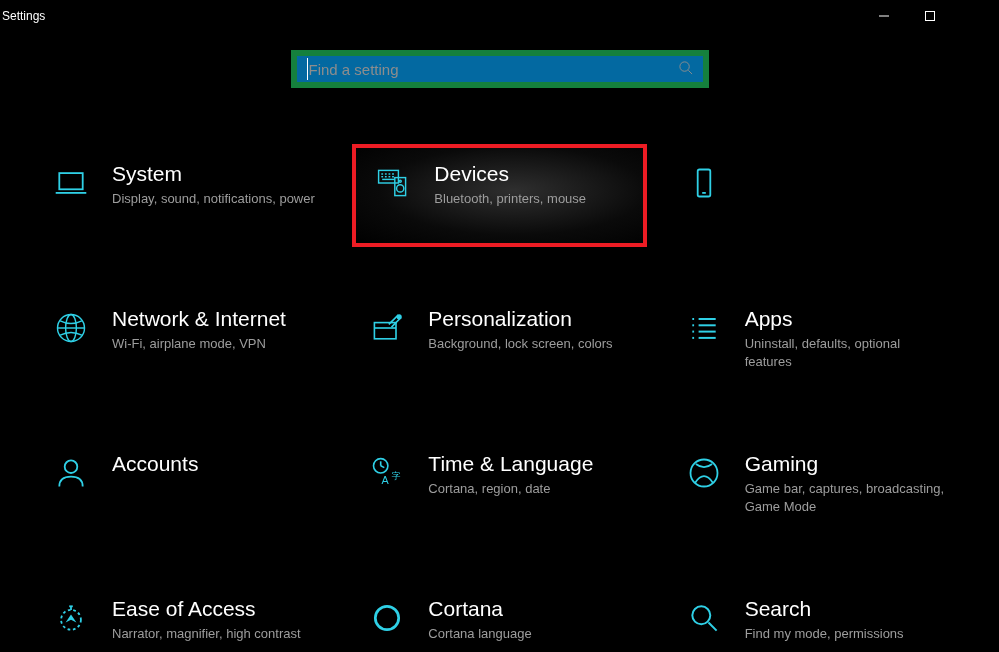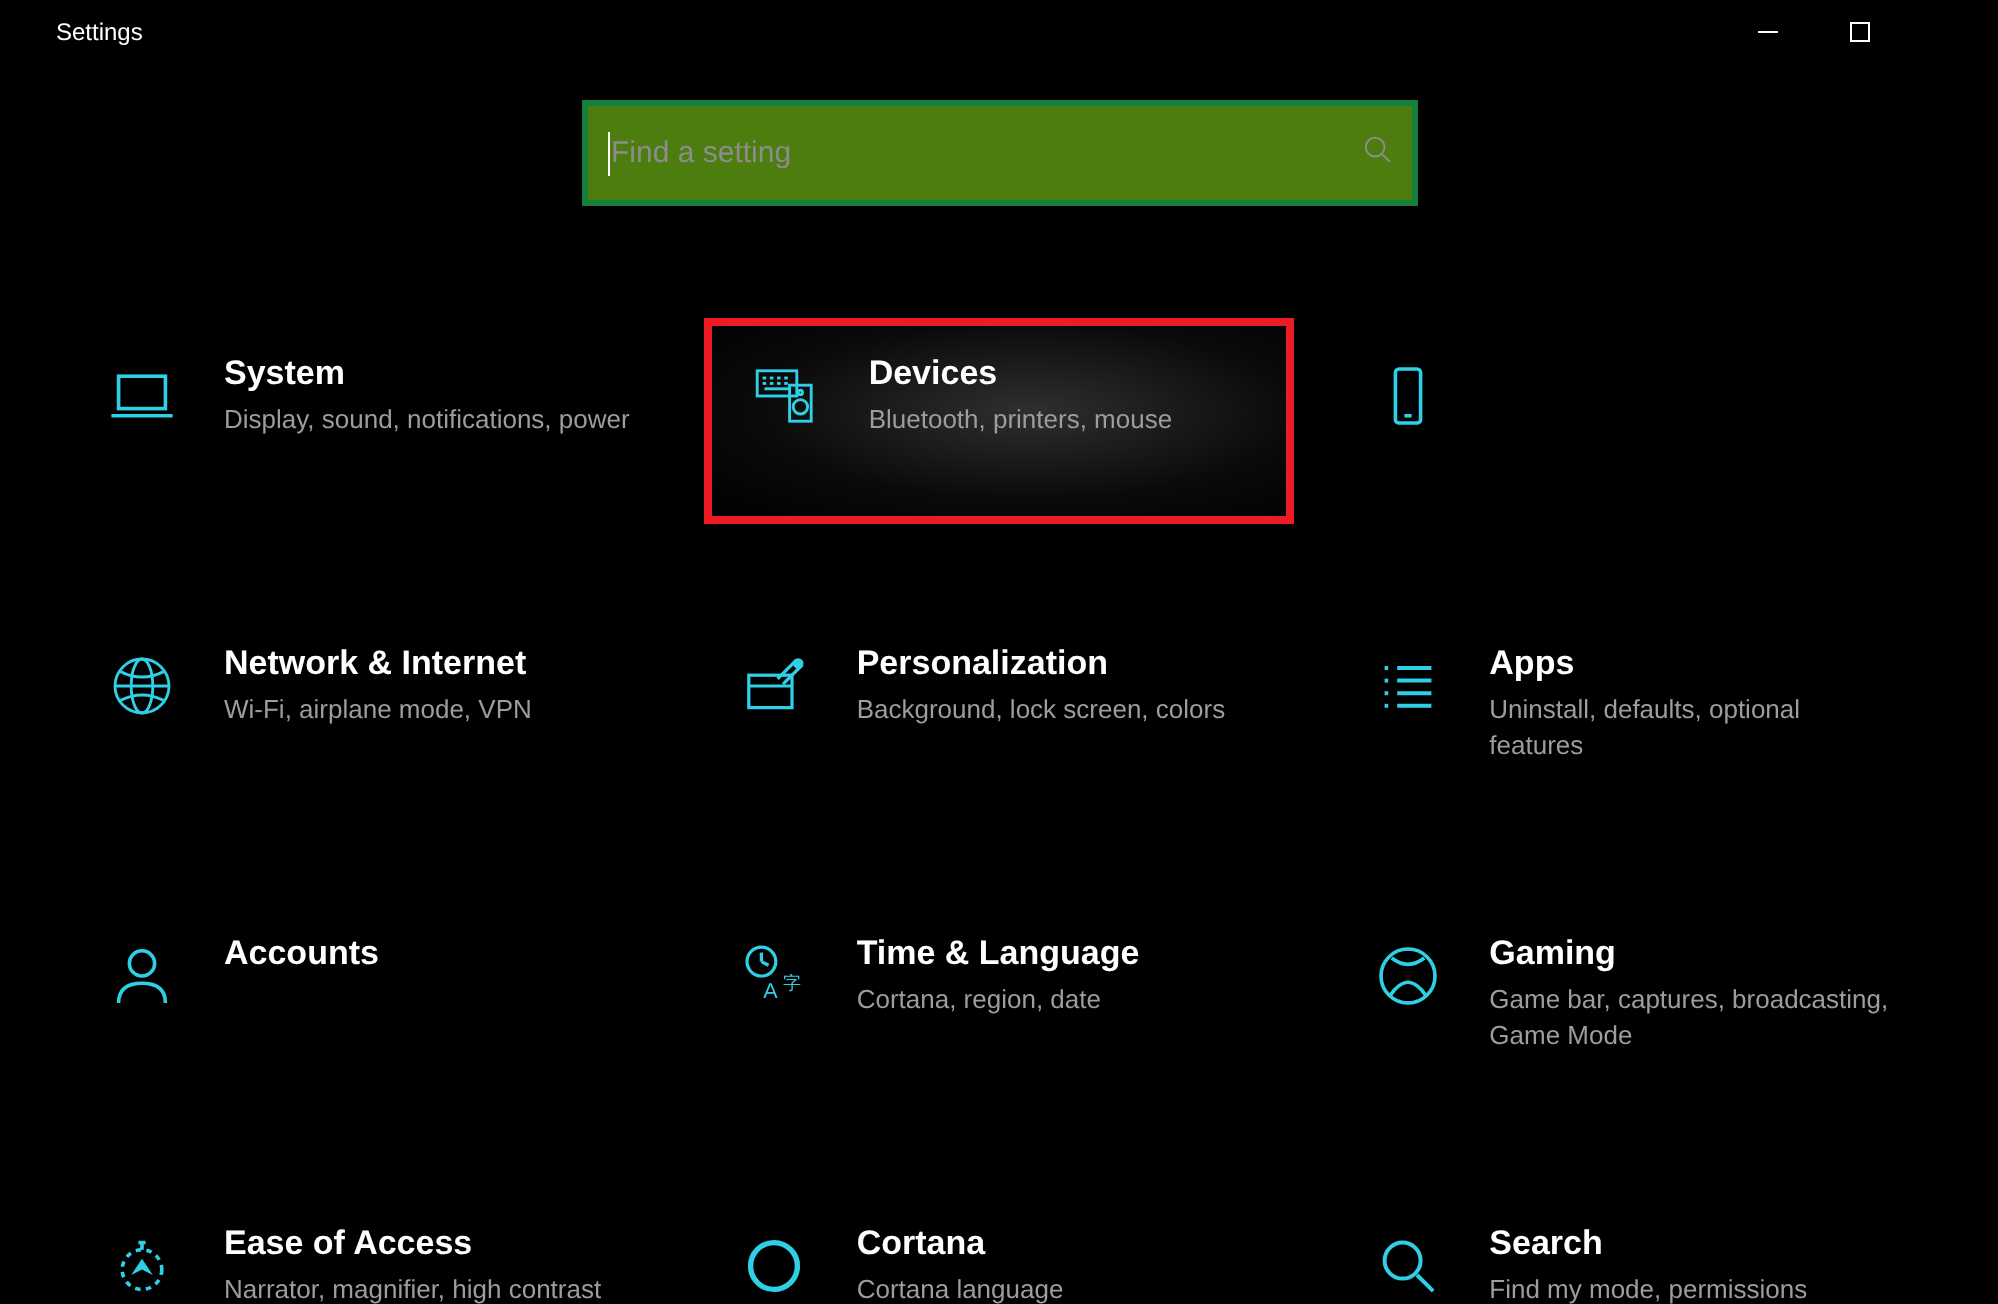--- a/index.html
+++ b/index.html
@@ -10,21 +10,21 @@
     font-family: "Segoe UI", Arial, sans-serif;
     color: #fff;
     overflow: hidden;
     position: relative;
   }
   .titlebar {
     height: 32px;
     display: flex;
     align-items: center;
     justify-content: space-between;
-    padding-left: 28px;
+    padding-left: 2px;
   }
   .titlebar-title {
     font-size: 12px;
     color: #fff;
   }
   .win-controls {
     display: flex;
     height: 100%;
   }
   .win-btn {
@@ -35,23 +35,23 @@
     justify-content: center;
     color: #fff;
   }
   .search-wrap {
     display: flex;
     justify-content: center;
     margin-top: 18px;
   }
   .search {
     width: 418px;
-    height: 53px;
-    border: 3px solid #15803d;
-    background: #4d7c0f;
+    height: 38px;
+    border: 6px solid #15803d;
+    background: #0369a1;
     display: flex;
     align-items: center;
     padding: 0 10px;
   }
   .cursor {
     width: 1px;
     height: 22px;
     background: #fff;
     margin-right: 1px;
   }
@@ -90,22 +90,22 @@
     height: 42px;
     color: #2fd0e6;
     margin-right: 20px;
     display: flex;
     align-items: center;
     justify-content: center;
   }
   .tile-icon svg { width: 36px; height: 36px; }
   .tile-text { flex: 1; }
   .tile-title {
-    font-size: 17px;
-    font-weight: 700;
+    font-size: 21px;
+    font-weight: 400;
     color: #fff;
     margin-bottom: 4px;
   }
   .tile-desc {
     font-size: 13px;
     color: #9d9d9d;
     line-height: 1.35;
     max-width: 210px;
   }
 </style>

